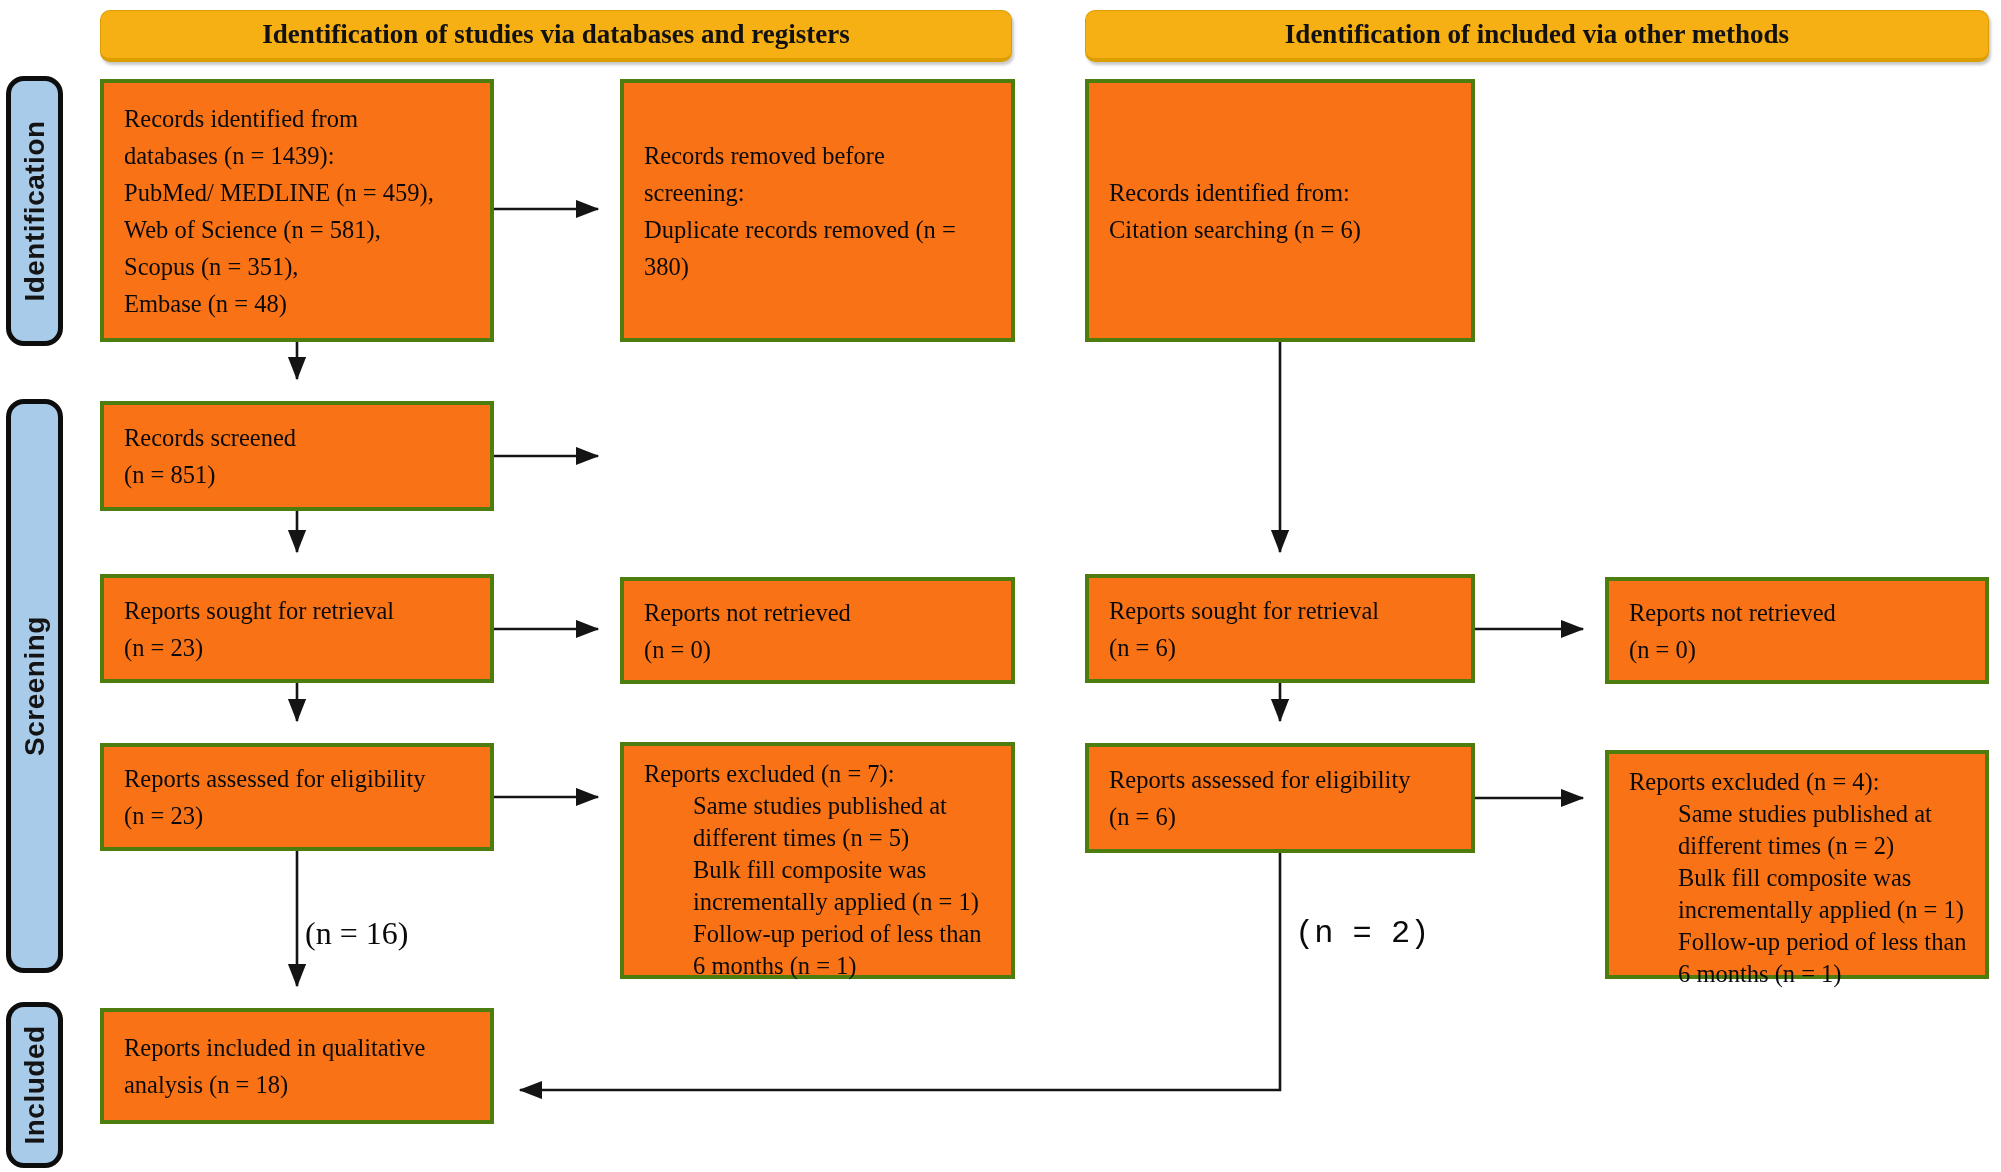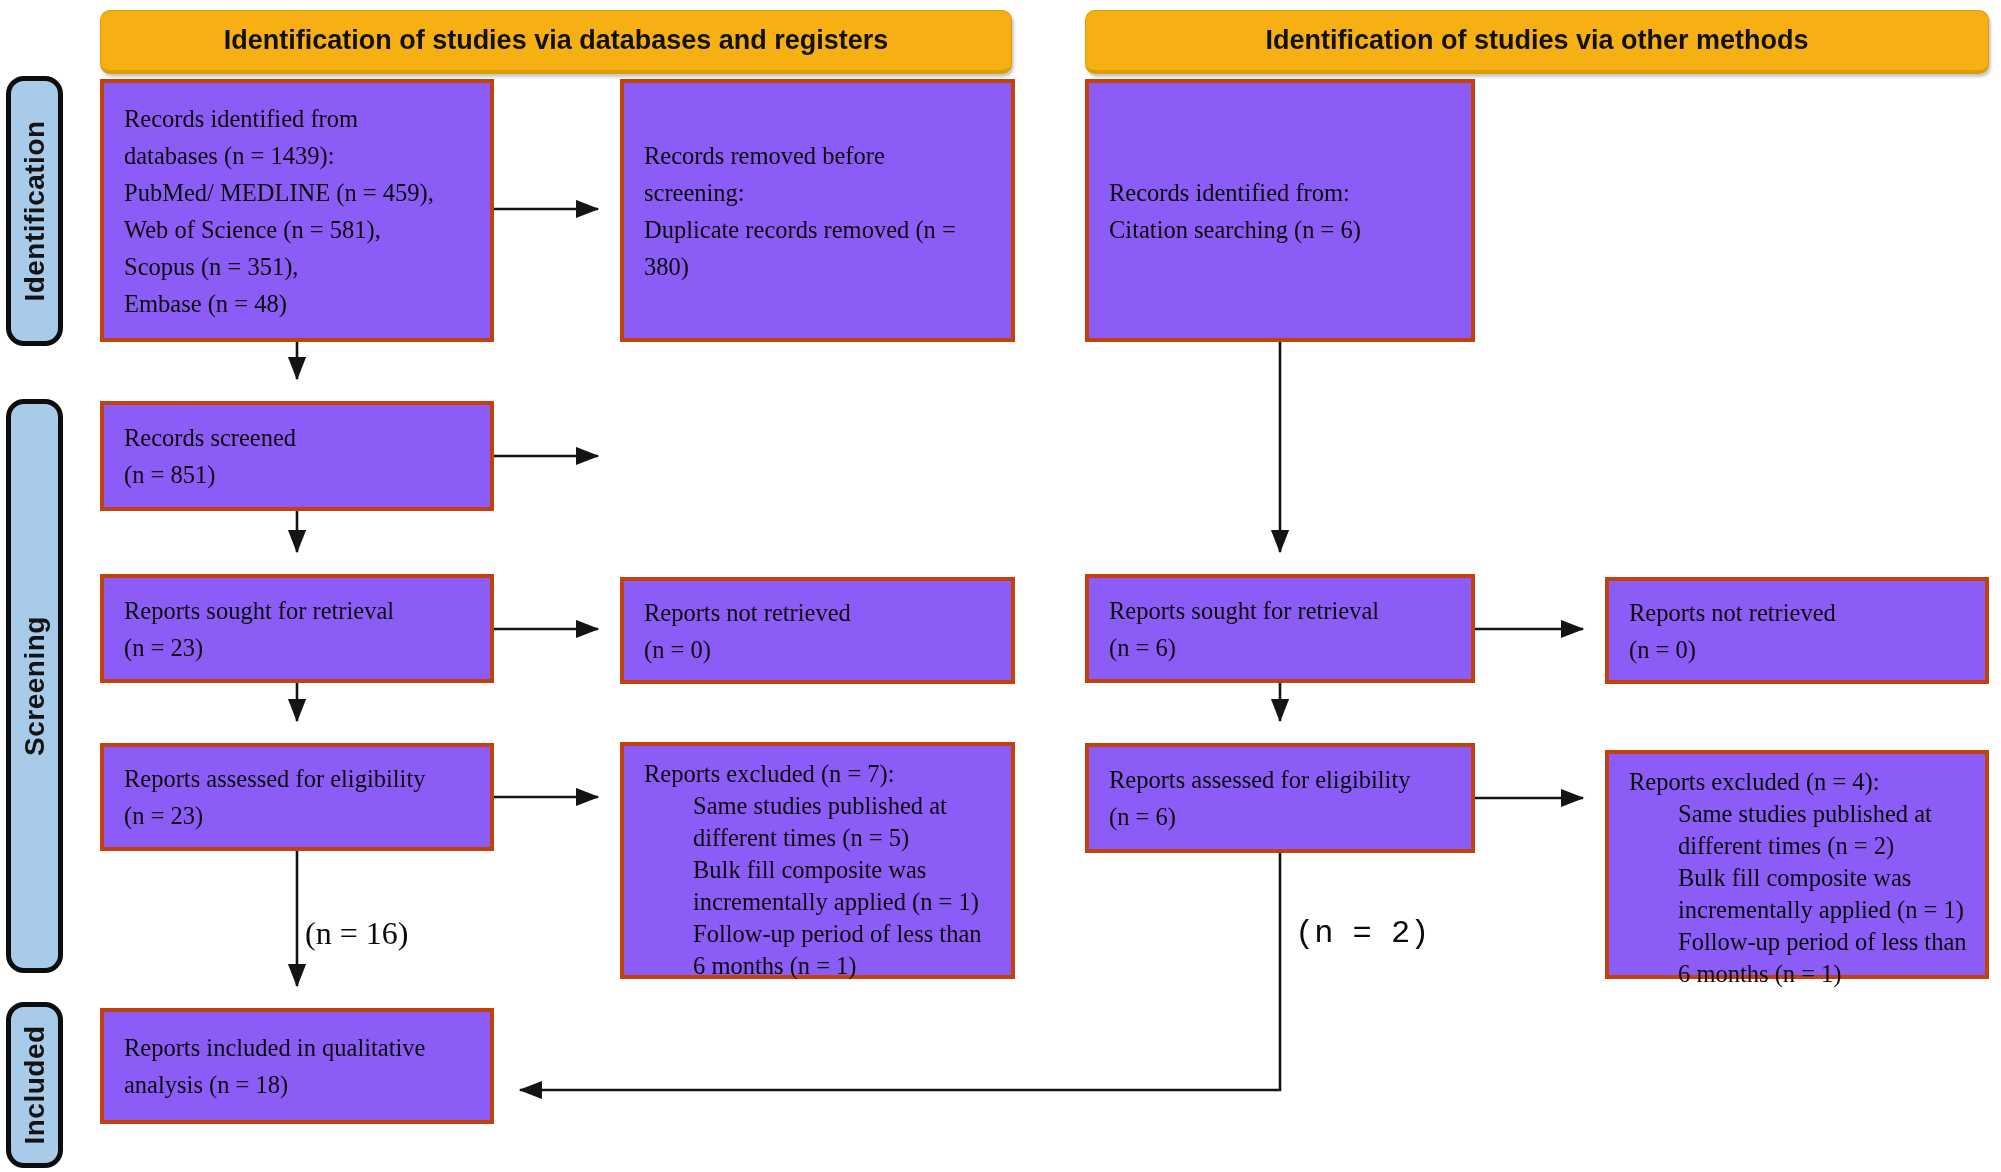--- a/index.html
+++ b/index.html
@@ -6,28 +6,28 @@
   #canvas {
     position: relative;
     width: 2001px; height: 1172px;
     background: #ffffff;
     font-family: "Liberation Serif", "DejaVu Serif", serif;
     color: #0a0a0a;
     overflow: hidden;
   }
   .banner {
     position: absolute;
-    top: 10px; height: 64px;
+    top: 10px; height: 52px;
     background: var(--banner-bg, #F7B013);
     border: 1px solid var(--banner-edge, #DB9E00);
     border-bottom: 4px solid var(--banner-edge, #DB9E00);
     border-radius: 10px;
     box-shadow: 2px 3px 3px rgba(0,0,0,0.22);
     display: flex; align-items: center; justify-content: center;
-    font-family: Liberation Sans, sans-serif;
+    font-family: Liberation Serif, serif;
     font-weight: bold; font-size: 27px; color: #111;
     box-sizing: border-box;
   }
   .stage {
     position: absolute;
     left: 6px; width: 57px;
     background: var(--stage-bg, #A9CBEA);
     border: 5px solid #0d0d0d;
     border-radius: 18px;
     display: flex; align-items: center; justify-content: center;
@@ -35,43 +35,43 @@
   }
   .stage span {
     transform: rotate(-90deg);
     white-space: nowrap;
     font-family: "Liberation Sans", sans-serif;
     font-weight: bold; font-size: 28px; color: #141414;
     letter-spacing: 0.5px;
   }
   .fbox {
     position: absolute;
-    background: #8b5cf6;
-    border: 4px solid #c2410c;
+    background: #f97316;
+    border: 4px solid #4d7c0f;
     box-sizing: border-box;
     display: flex; flex-direction: column; justify-content: center;
     padding: 8px 10px 8px 20px;
     font-size: 24.5px; line-height: 37px;
     white-space: pre-wrap;
   }
   .fbox.toptext { justify-content: flex-start; padding-top: 12px; line-height: 32px; }
   .edge-label {
     position: absolute;
     font-size: 32px;
     white-space: nowrap;
   }
   #connectors { position: absolute; left: 0; top: 0; pointer-events: none; }
 </style>
 </head>
 <body>
 
 <div id="canvas">
 
   <div class="banner" style="left:100px; width:912px;">Identification of studies via databases and registers</div>
-  <div class="banner" style="left:1085px; width:904px;">Identification of studies via other methods</div>
+  <div class="banner" style="left:1085px; width:904px;">Identification of included via other methods</div>
 
   <div class="stage" style="top:76px; height:270px;">
     <span>Identification</span>
   </div>
   <div class="stage" style="top:399px; height:574px;">
     <span>Screening</span>
   </div>
   <div class="stage" style="top:1002px; height:166px;">
     <span>Included</span>
   </div>

